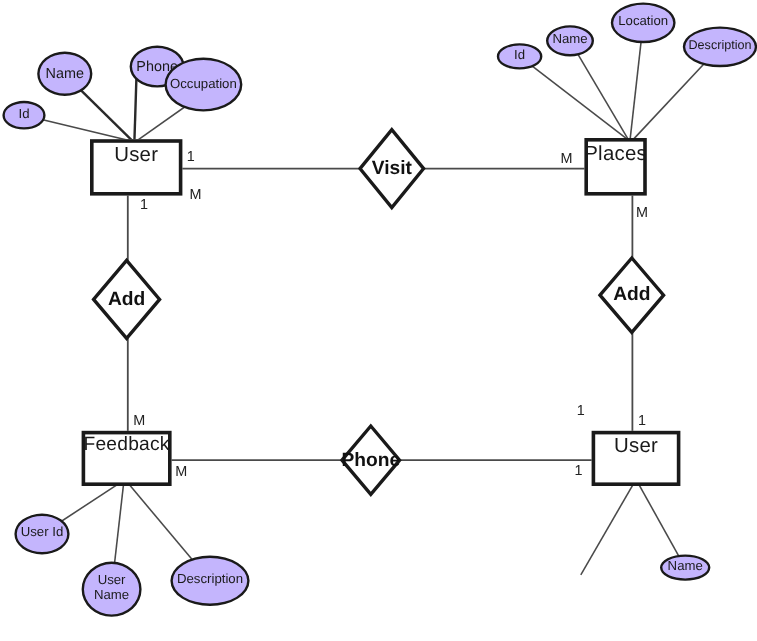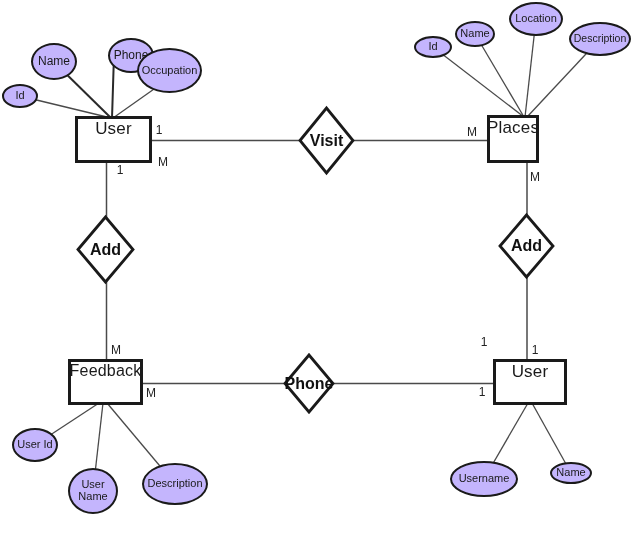--- a/index.html
+++ b/index.html
@@ -104,23 +104,20 @@
   <div class="ellipse" style="left:12px;top:428px;width:46px;height:34px">
       <span>User Id</span>
     </div>
   <div class="ellipse" style="left:68px;top:468px;width:50px;height:46px">
       <span>User Name</span>
     </div>
   <div class="ellipse" style="left:142px;top:463px;width:66px;height:42px">
       <span>Description</span>
     </div>
 
-  <div class="ellipse" style="left:450px;top:461px;width:68px;height:36px">
-      <span>Username</span>
-    </div>
   <div class="ellipse" style="left:550px;top:462px;width:42px;height:22px">
       <span>Name</span>
     </div>
 
   <div class="dlabel" style="left:326.5px;top:140.5px">Visit</div>
   <div class="dlabel" style="left:105.5px;top:249.5px">Add</div>
   <div class="dlabel" style="left:526.5px;top:246px">Add</div>
   <div class="dlabel" style="left:309px;top:383.5px">Phone</div>
 
   <div class="card" style="left:159px;top:130px">1</div>

